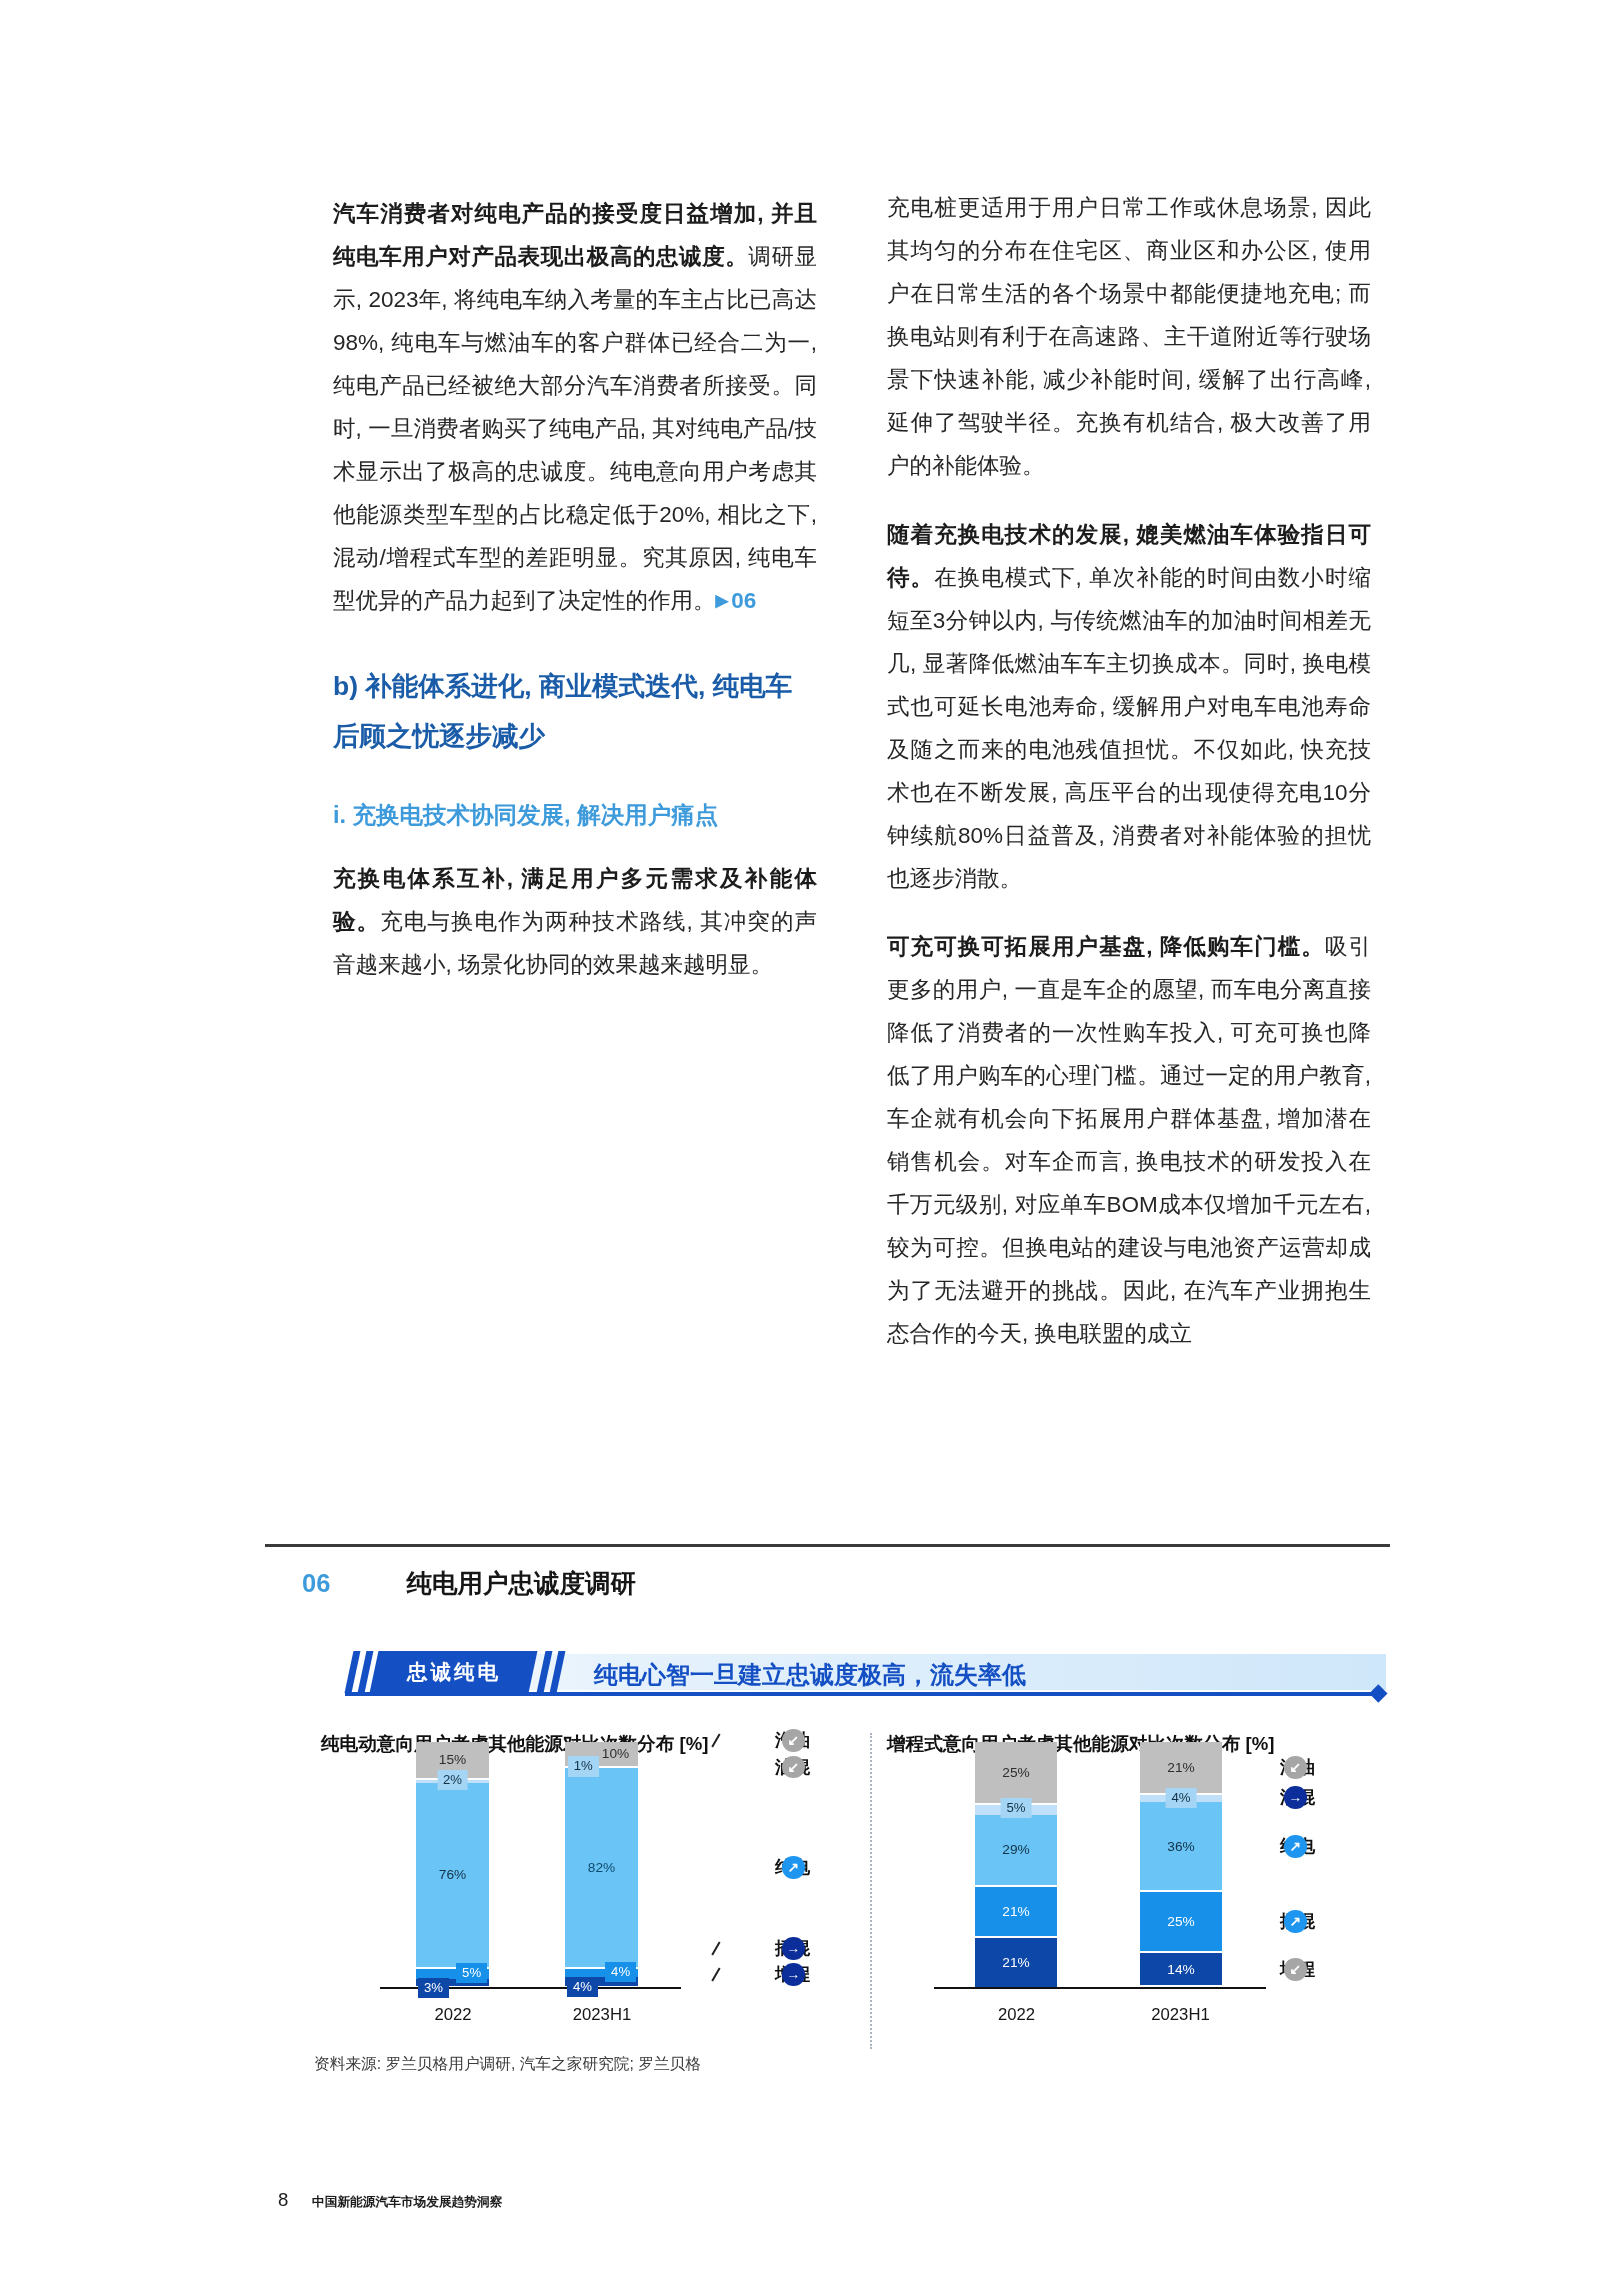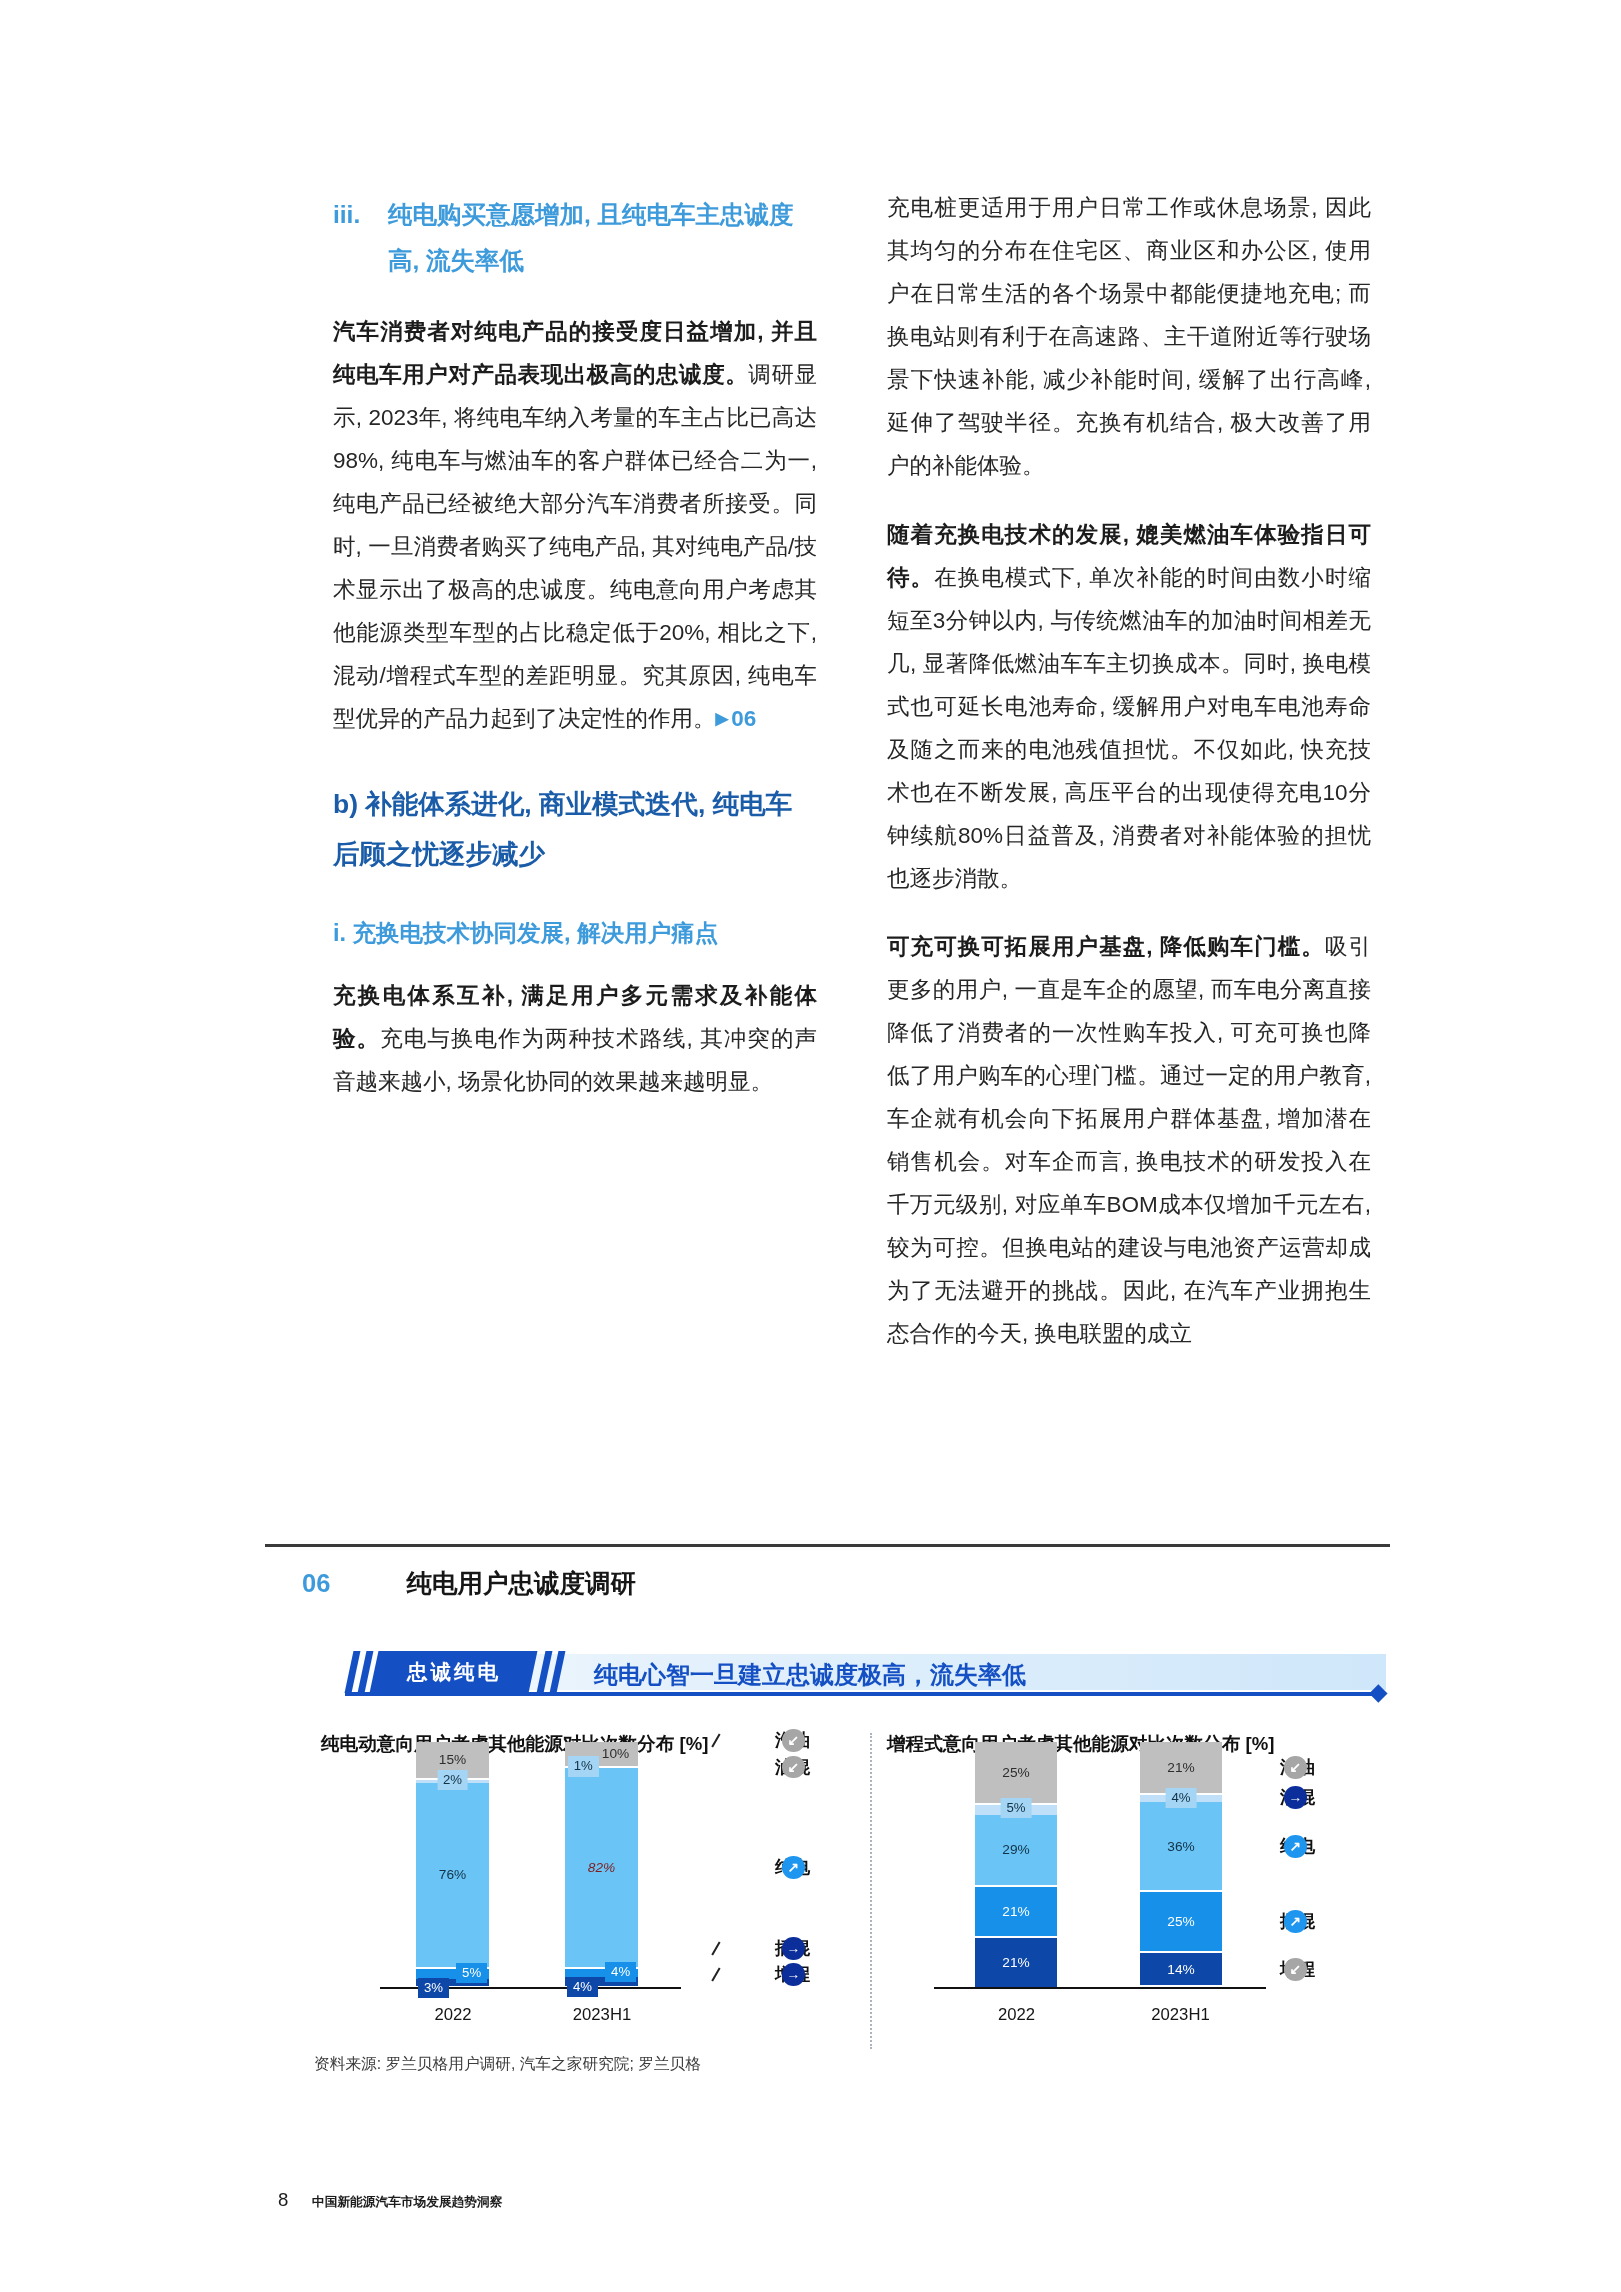--- a/index.html
+++ b/index.html
@@ -61,24 +61,20 @@
   .source{position:absolute;left:314px;top:2054px;font-size:15.7px;color:#3c3c3c;}
   .pg-num{position:absolute;left:278px;top:2189px;font-size:18.6px;color:#1c1c1c;}
   .pg-foot{position:absolute;left:312px;top:2194px;font-size:12.7px;font-weight:bold;color:#1c1c1c;}
 </style>
 </head>
 <body>
 
 <div class="page">
 
   <section class="col col-left">
-    <h3 class="h-blue">
-      <span class="num">iii.</span>
-      <span class="htxt">纯电购买意愿增加, 且纯电车主忠诚度高, 流失率低</span>
-    </h3>
     <p class="body"><strong>汽车消费者对纯电产品的接受度日益增加, 并且纯电车用户对产品表现出极高的忠诚度。</strong><span>调研显示, 2023年, 将纯电车纳入考量的车主占比已高达98%, 纯电车与燃油车的客户群体已经合二为一, 纯电产品已经被绝大部分汽车消费者所接受。同时, 一旦消费者购买了纯电产品, 其对纯电产品/技术显示出了极高的忠诚度。纯电意向用户考虑其他能源类型车型的占比稳定低于20%, 相比之下, 混动/增程式车型的差距明显。究其原因, 纯电车型优异的产品力起到了决定性的作用。</span><span class="figref"><span class="tri">▶</span><span>06</span></span></p>
     <h2 class="h-navy">b) 补能体系进化, 商业模式迭代, 纯电车后顾之忧逐步减少</h2>
     <h4 class="h-blue-sm">i. 充换电技术协同发展, 解决用户痛点</h4>
     <p class="body"><strong>充换电体系互补, 满足用户多元需求及补能体验。</strong><span>充电与换电作为两种技术路线, 其冲突的声音越来越小, 场景化协同的效果越来越明显。</span></p>
   </section>
 
   <section class="col col-right">
     <p class="body">充电桩更适用于用户日常工作或休息场景, 因此其均匀的分布在住宅区、商业区和办公区, 使用户在日常生活的各个场景中都能便捷地充电; 而换电站则有利于在高速路、主干道附近等行驶场景下快速补能, 减少补能时间, 缓解了出行高峰, 延伸了驾驶半径。充换有机结合, 极大改善了用户的补能体验。</p>
     <p class="body"><strong>随着充换电技术的发展, 媲美燃油车体验指日可待。</strong><span>在换电模式下, 单次补能的时间由数小时缩短至3分钟以内, 与传统燃油车的加油时间相差无几, 显著降低燃油车车主切换成本。同时, 换电模式也可延长电池寿命, 缓解用户对电车电池寿命及随之而来的电池残值担忧。不仅如此, 快充技术也在不断发展, 高压平台的出现使得充电10分钟续航80%日益普及, 消费者对补能体验的担忧也逐步消散。</span></p>
     <p class="body"><strong>可充可换可拓展用户基盘, 降低购车门槛。</strong><span>吸引更多的用户, 一直是车企的愿望, 而车电分离直接降低了消费者的一次性购车投入, 可充可换也降低了用户购车的心理门槛。通过一定的用户教育, 车企就有机会向下拓展用户群体基盘, 增加潜在销售机会。对车企而言, 换电技术的研发投入在千万元级别, 对应单车BOM成本仅增加千元左右, 较为可控。但换电站的建设与电池资产运营却成为了无法避开的挑战。因此, 在汽车产业拥抱生态合作的今天, 换电联盟的成立</span></p>
@@ -119,21 +115,21 @@
         <div class="boxed" style="background: rgb(13, 71, 168); color: rgb(255, 255, 255); left: 2px; top: 236px;">3%</div>
       </div>
       <div class="cat" style="left: 71px; top: 276px; width: 122px;">2022</div>
       <div class="bar" style="left: 244px; top: 12.7px; width: 73px; height: 245px;">
         <div class="seg" style="height: 24px; background: rgb(191, 191, 191);">
           <div class="inl right" style="color: rgb(46, 46, 46);">10%</div>
         </div>
         <div class="seg" style="height: 2.4px; background: rgb(191, 224, 248);"></div>
         <div class="boxed" style="background: rgb(165, 213, 244); color: rgb(18, 50, 71); top: 14.7px; left: 2.9px;">1%</div>
         <div class="seg" style="height: 199px; background: rgb(106, 197, 246);">
-          <div class="inl" style="color: #7f1d1d; font-style: italic;">82%</div>
+          <div class="inl" style="color: #0c4a6e;">82%</div>
         </div>
         <div class="seg" style="height: 9.7px; background: rgb(22, 144, 232);"></div>
         <div class="boxed" style="background: rgb(22, 144, 232); color: rgb(255, 255, 255); right: 2px; top: 220px;">4%</div>
         <div class="seg" style="height: 9.7px; background: rgb(13, 71, 168);"></div>
         <div class="boxed" style="background: rgb(13, 71, 168); color: rgb(255, 255, 255); left: 2px; top: 235px;">4%</div>
       </div>
       <div class="cat" style="left: 220px; top: 276px; width: 122px;">2023H1</div>
       <div class="axis" style="left: 59px; top: 258px; width: 301px;"></div>
       <div class="lg-tick" style="left: 394px; top: 3.9px; transform: rotate(30deg);"></div>
       <div class="lg-label" style="left: 406px; top: -1px;">汽油</div>

